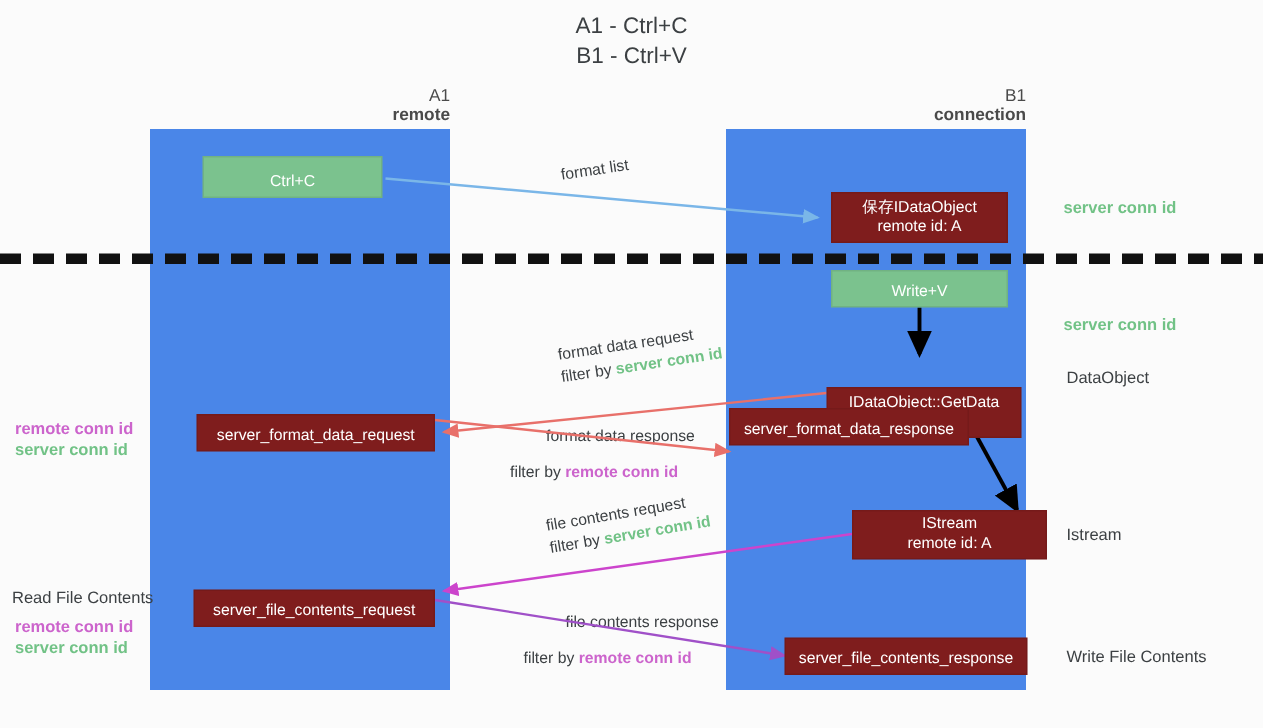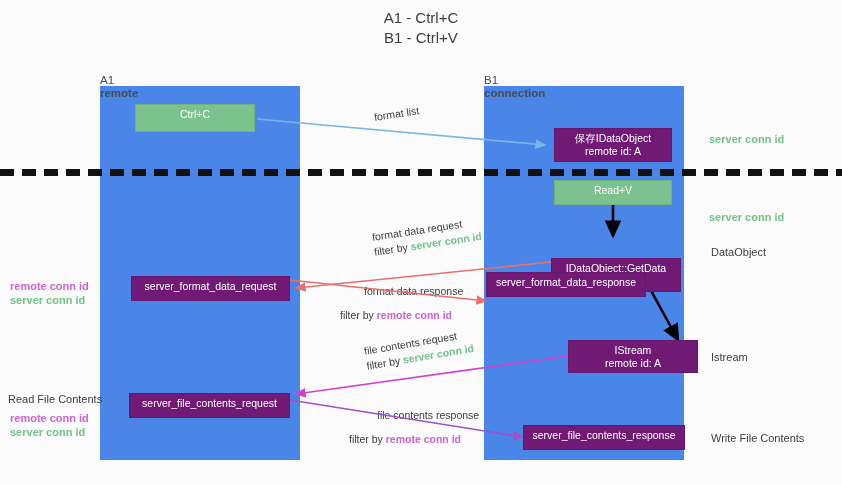--- a/index.html
+++ b/index.html
@@ -21,25 +21,24 @@
     left: 0; right: 0; top: 8px;
     text-align: center;
     font-size: 15px;
     line-height: 20px;
     color: #3c4043;
   }
 
   
   .lane-head {
     position: absolute;
-    text-align: left;
+    text-align: right;
     font-size: 11.5px;
     line-height: 13px;
     color: #4a4a4a;
-    margin-top: 16px;
   }
   .lane-head .l1 { display:block; }
   .lane-head .l2 { display:block;font-weight:bold; }
 
   
   .lane {
     position: absolute;
     background: #4a86e8;
     top: 86px;
     height: 374px;
@@ -48,32 +47,32 @@
   #lane-a { left: 100px; }
   #lane-b { left: 484px; }
 
   
   .node {
     position: absolute;
     box-sizing: border-box;
     display: flex;
     flex-direction: column;
     align-items: center;
-    justify-content: flex-start;
+    justify-content: flex-end;
     color: #ffffff;
     font-size: 10.5px;
     line-height: 13px;
     text-align: center;
     border: 1px solid rgba(0,0,0,0.08);
     padding: 3px 16px;
     z-index: 5;
   }
   .node.green { background: #6aa84f; background: #76c48b; }
   .node.green { background: #7bc28e; }
-  .node.orange { background: #701a75; }
+  .node.orange { background: #7f1d1d; }
   .node .ln { display: block; white-space: nowrap; }
 
   
   .side-label {
     position: absolute;
     font-size: 11px;
     line-height: 14px;
     color: #3c4043;
     white-space: nowrap;
   }
@@ -158,21 +157,21 @@
   <div class="node green" style="left:135px; top:104px; width:120px; height:28px;">
     <span class="ln">Ctrl+C</span>
   </div>
 
   <div class="node orange" style="left:554px; top:128px; width:118px; height:34px;">
     <span class="ln">保存IDataObject</span>
     <span class="ln">remote id: A</span>
   </div>
 
   <div class="node green" style="left:554px; top:180px; width:118px; height:25px;">
-    <span class="ln">Read+V</span>
+    <span class="ln">Write+V</span>
   </div>
 
   <div class="node orange" style="left:551px; top:236px; width:130px; height:34px;margin-top:22px;">
     <span class="ln">IDataObject::GetData</span>
     <span class="ln">remote id: A</span>
   </div>
 
   <div class="node orange" style="left:131px; top:276px; width:159px; height:25px;">
     <span class="ln">server_format_data_request</span>
   </div>

